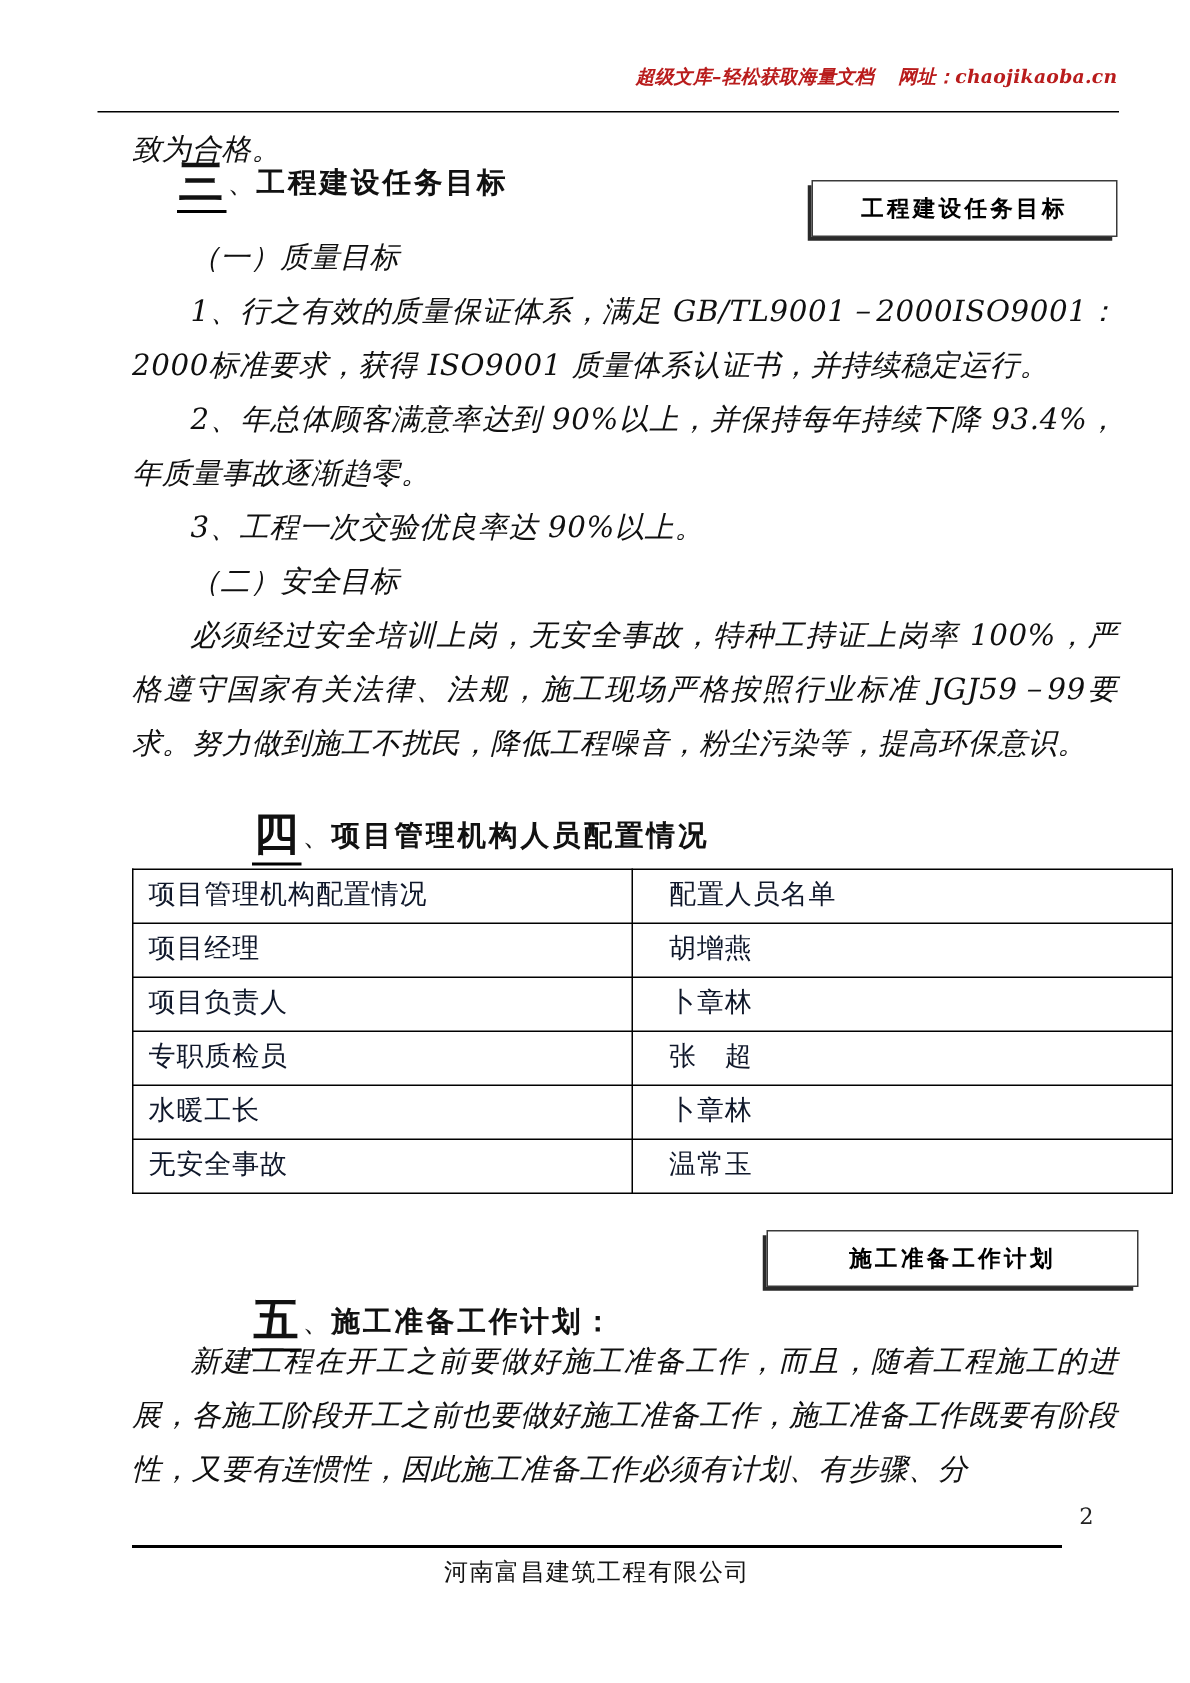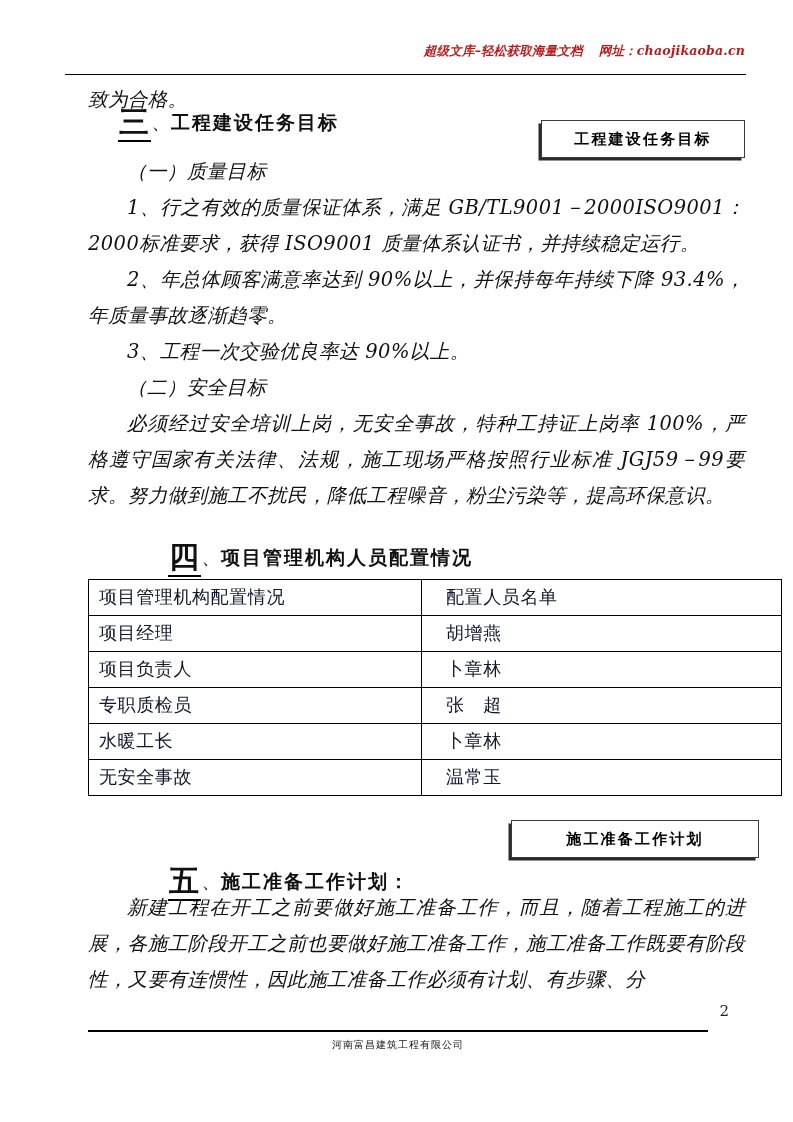--- a/index.html
+++ b/index.html
@@ -147,21 +147,21 @@
     width: 620px;
     height: 1.5px;
     background: #000000;
   }
   .ftr {
     position: absolute;
     left: 88px;
     top: 1038px;
     width: 620px;
     text-align: center;
-    font-size: 10px;
+    font-size: 16px;
     letter-spacing: 1px;
     color: #121212;
   }
 </style>
 </head>
 <body>
 
 <div class="page">
 
   <div class="hdr">

